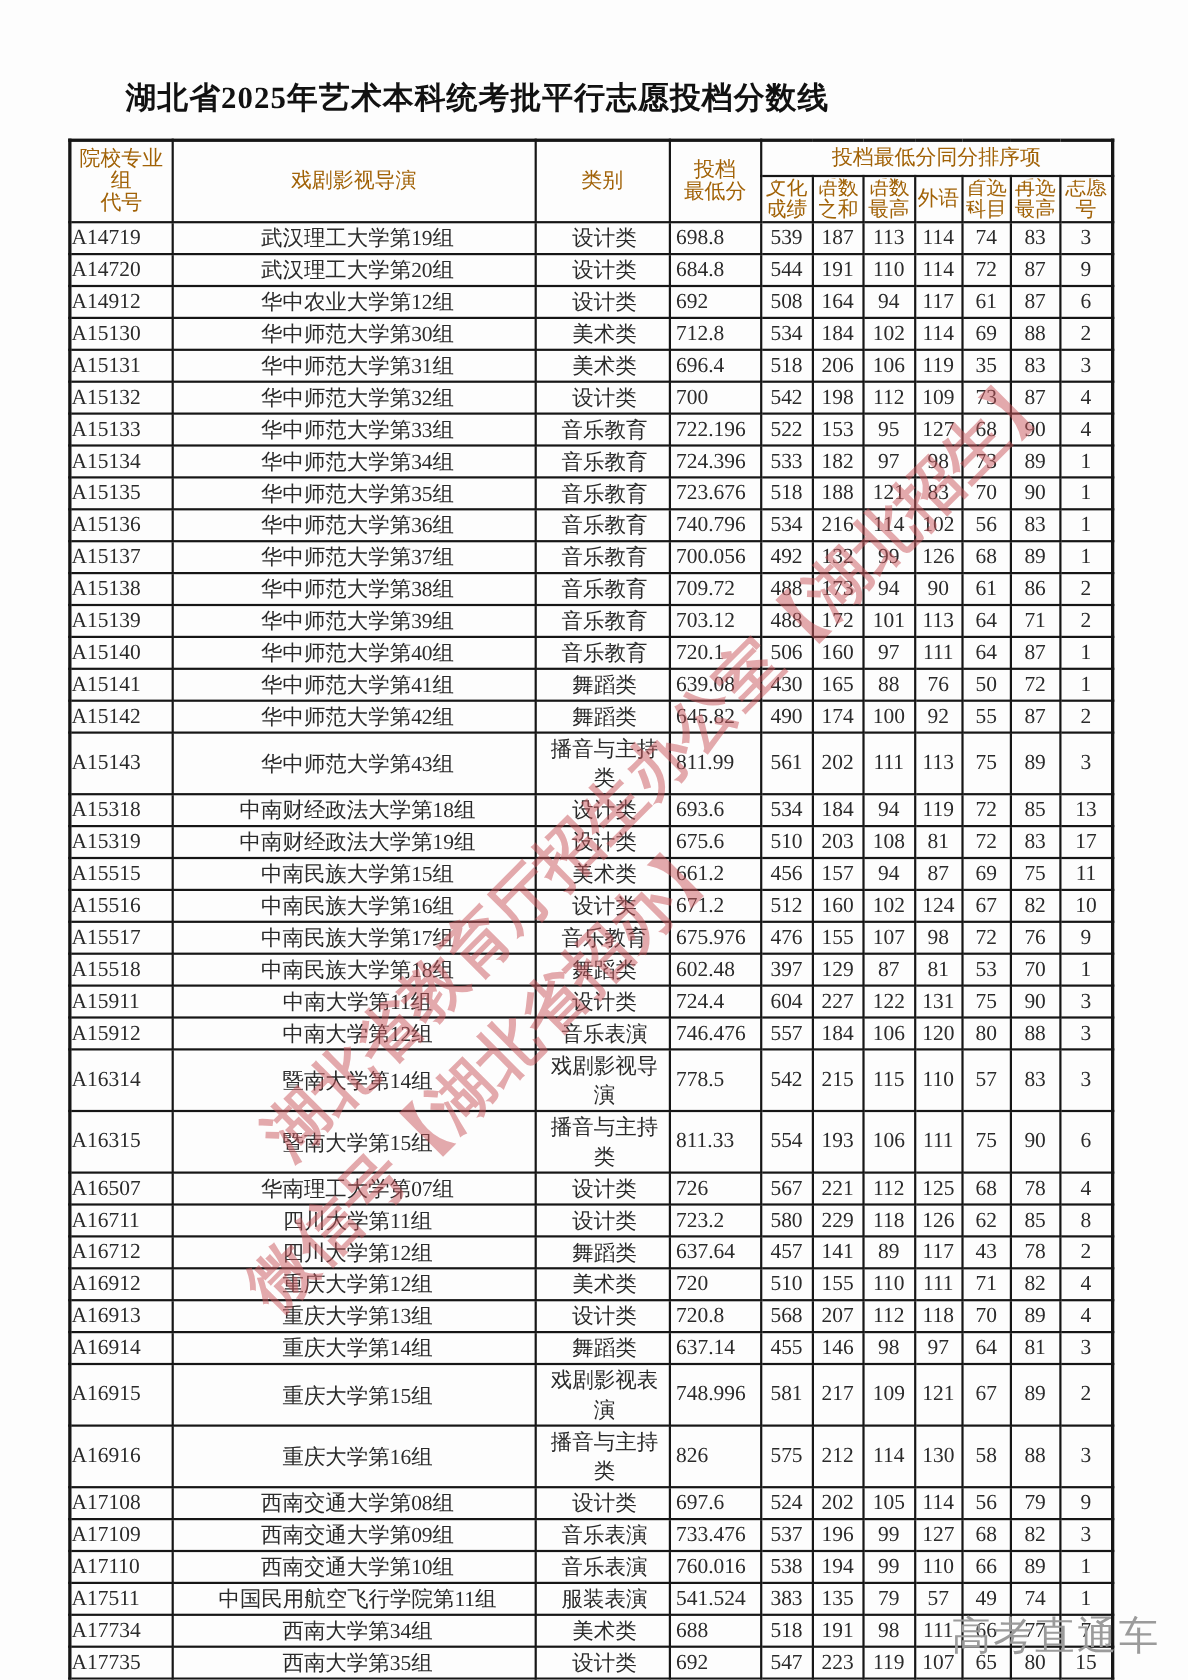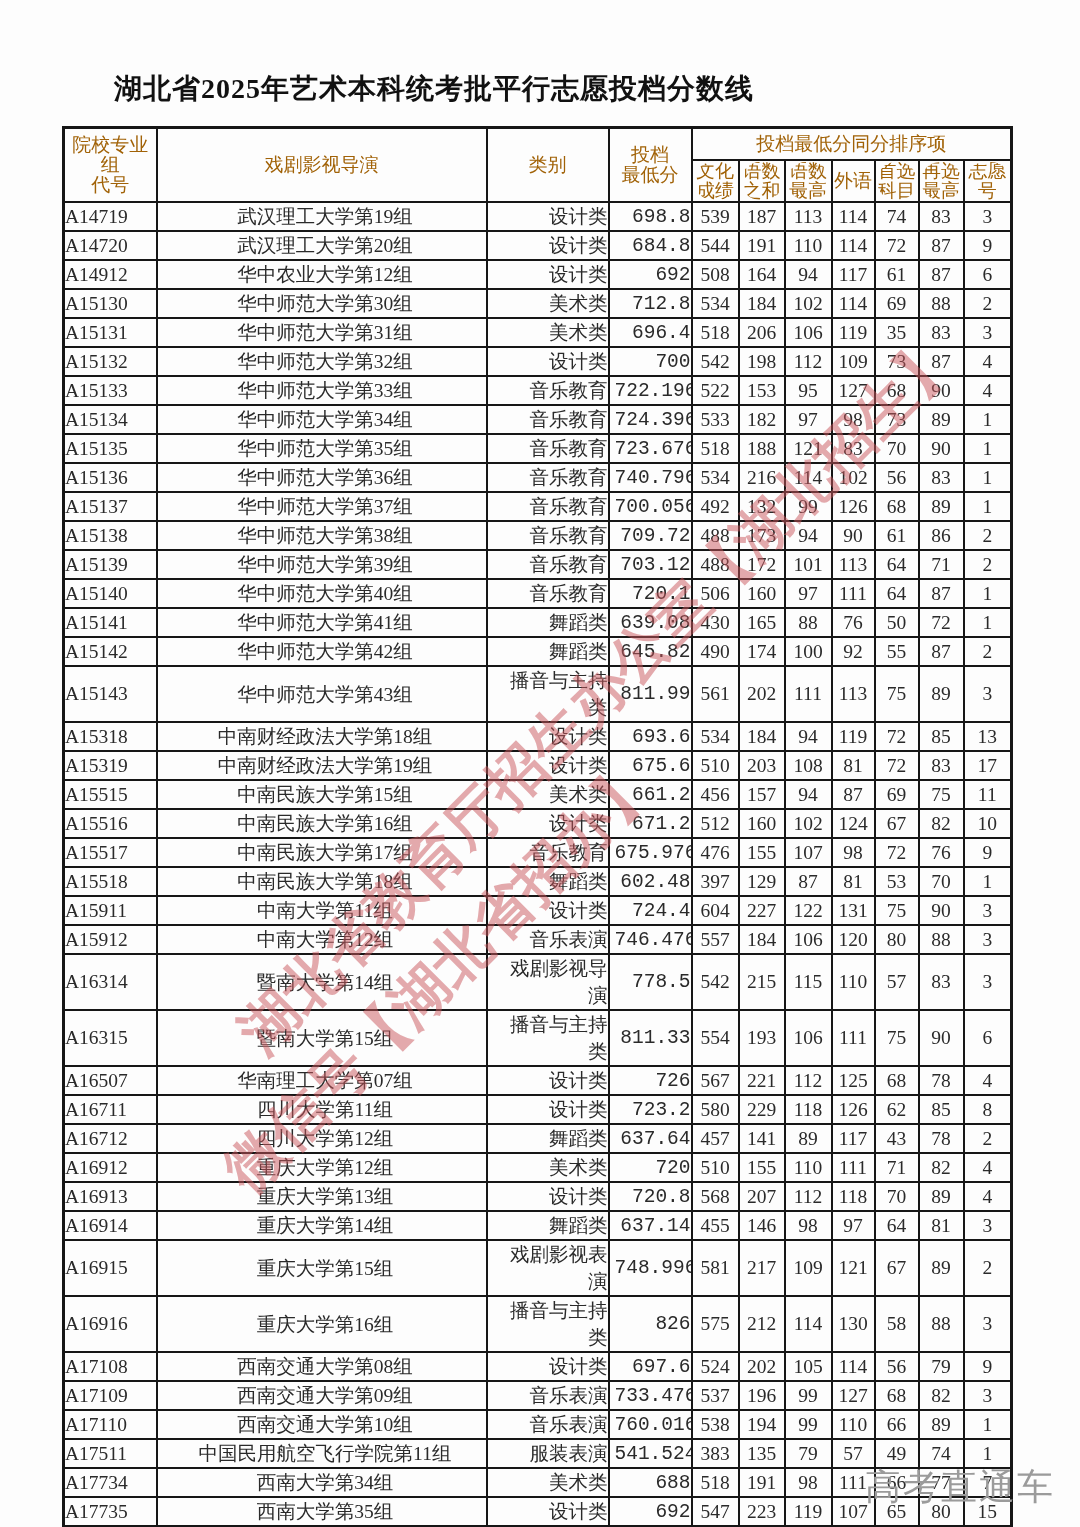--- a/index.html
+++ b/index.html
@@ -38,22 +38,22 @@
   .score-table thead tr.group-row th { height:30px; }
   .score-table thead tr.sub-row th { height:40px;border-radius:21px; }
   .score-table tbody td {
     height:26.5px;
     font-size:19.5px;
     color:#2a2a2a;
     vertical-align:middle;
   }
   td.c-code { }
   td.c-name { text-align:center; padding-left:7px; }
-  td.c-cat  { text-align:right; padding-left:4px; font-size:19px; }
-  td.c-score{ text-align:right; padding-left:5px;font-family:Liberation Mono, monospace; }
+  td.c-cat  { text-align:center; padding-left:4px; font-size:19px; }
+  td.c-score{ text-align:left; padding-left:5px; }
   td.c-num  { text-align:center; }
   .wm {
     position:absolute;
     white-space:nowrap;
     transform:rotate(-45deg);
     transform-origin:0 50%;
     font-family:"Liberation Sans","DejaVu Sans",sans-serif;
     font-weight:bold;
     color:rgba(202,85,92,0.5);
     z-index:6;

